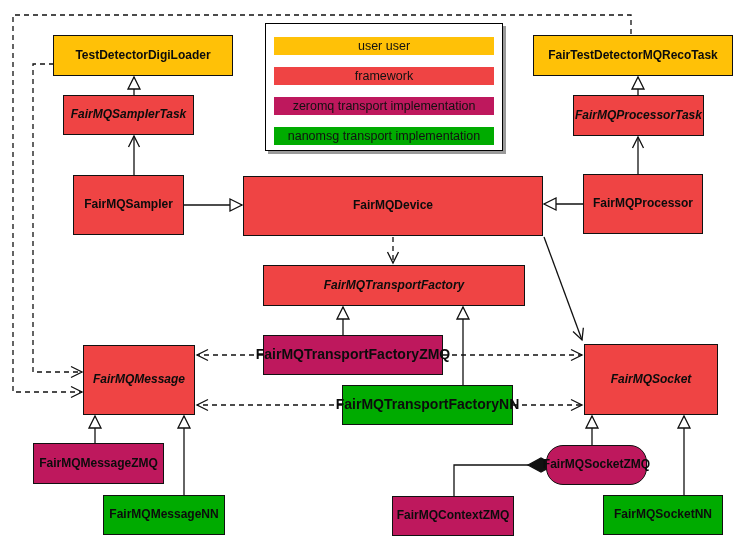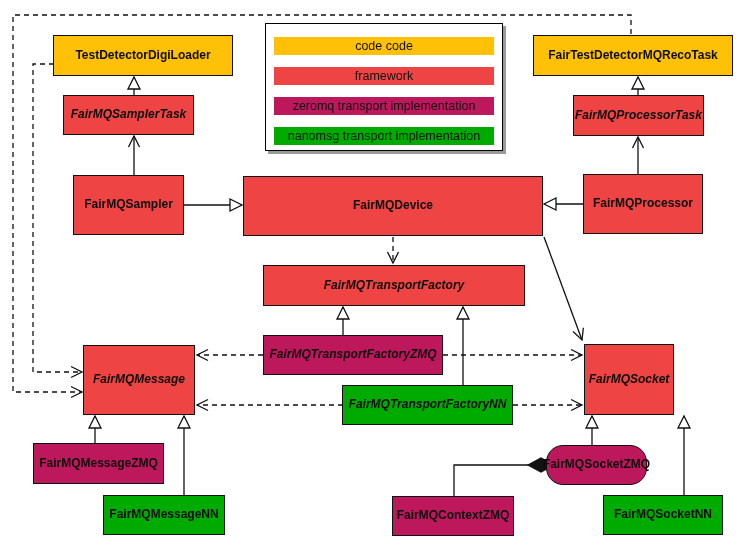--- a/index.html
+++ b/index.html
@@ -9,21 +9,21 @@
     overflow:hidden;
   }
   #stage{position:absolute;left:0;top:0;width:748px;height:549px;}
   .node{
     position:absolute;box-sizing:border-box;
     display:flex;align-items:center;justify-content:center;
     border:1.4px solid #111;font-weight:bold;font-size:12px;color:#0c0c0c;
     text-align:center;white-space:nowrap;line-height:1.1;
   }
   .abstract{font-style:italic;}
-  .small{font-size:12px;font-style:italic;}
+  .small{font-size:14px;}
   .c-user{background:#FFC107;}
   .c-fw{background:#ef4444;}
   .c-zmq{background:#be185d;}
   .c-nn{background:#00AB00;}
   #legend{
     position:absolute;left:265px;top:23px;width:238px;height:128px;
     background:#fff;border:1.5px solid #000;box-sizing:border-box;
     box-shadow:3px 3px 0 #9a9a9a;
   }
   .legend-item{
@@ -72,21 +72,21 @@
       <polyline points="631,34 631,15 13,15 13,392 82,392" stroke-dasharray="5 4" marker-end="url(#mOpen)"></polyline>
       <polyline points="54,64 33,64 33,372 82,372" stroke-dasharray="5 4" marker-end="url(#mOpen)"></polyline>
 
       <polyline points="454,496 454,465 529,465"></polyline>
       <polygon points="528,465 541,458 554,465 541,472" fill="#111" stroke="#111"></polygon>
     </g>
   </svg>
 
   <div id="legend">
     <div class="legend-item c-user" style="top:13px;">
-      <span>code code</span>
+      <span>user user</span>
     </div>
     <div class="legend-item c-fw" style="top:43px;">
       <span>framework</span>
     </div>
     <div class="legend-item c-zmq" style="top:73px;">
       <span>zeromq transport implementation</span>
     </div>
     <div class="legend-item c-nn" style="top:103px;">
       <span>nanomsg transport implementation</span>
     </div>
@@ -107,21 +107,21 @@
   <div class="node c-fw" style="left:583px;top:174px;width:120px;height:60px;">FairMQProcessor</div>
 
   <div class="node c-fw abstract" style="left:263px;top:265px;width:262px;height:41px;">FairMQTransportFactory</div>
 
   <div class="node c-zmq small" style="left:263px;top:335px;width:180px;height:40px;">FairMQTransportFactoryZMQ</div>
 
   <div class="node c-nn small" style="left:342px;top:385px;width:171px;height:40px;">FairMQTransportFactoryNN</div>
 
   <div class="node c-fw abstract" style="left:83px;top:345px;width:112px;height:70px;">FairMQMessage</div>
 
-  <div class="node c-fw abstract" style="left:584px;top:344px;width:90px;height:71px;">FairMQSocket</div>
+  <div class="node c-fw abstract" style="left:584px;top:344px;width:134px;height:71px;">FairMQSocket</div>
 
   <div class="node c-zmq" style="left:33px;top:443px;width:131px;height:41px;">FairMQMessageZMQ</div>
 
   <div class="node c-nn" style="left:103px;top:495px;width:122px;height:40px;">FairMQMessageNN</div>
 
   <div class="node c-zmq" style="left:392px;top:496px;width:122px;height:40px;">FairMQContextZMQ</div>
 
   <div class="node c-zmq" style="left:546px;top:445px;width:101px;height:40px;border-radius:17px;">FairMQSocketZMQ</div>
 
   <div class="node c-nn" style="left:603px;top:495px;width:120px;height:40px;">FairMQSocketNN</div>

